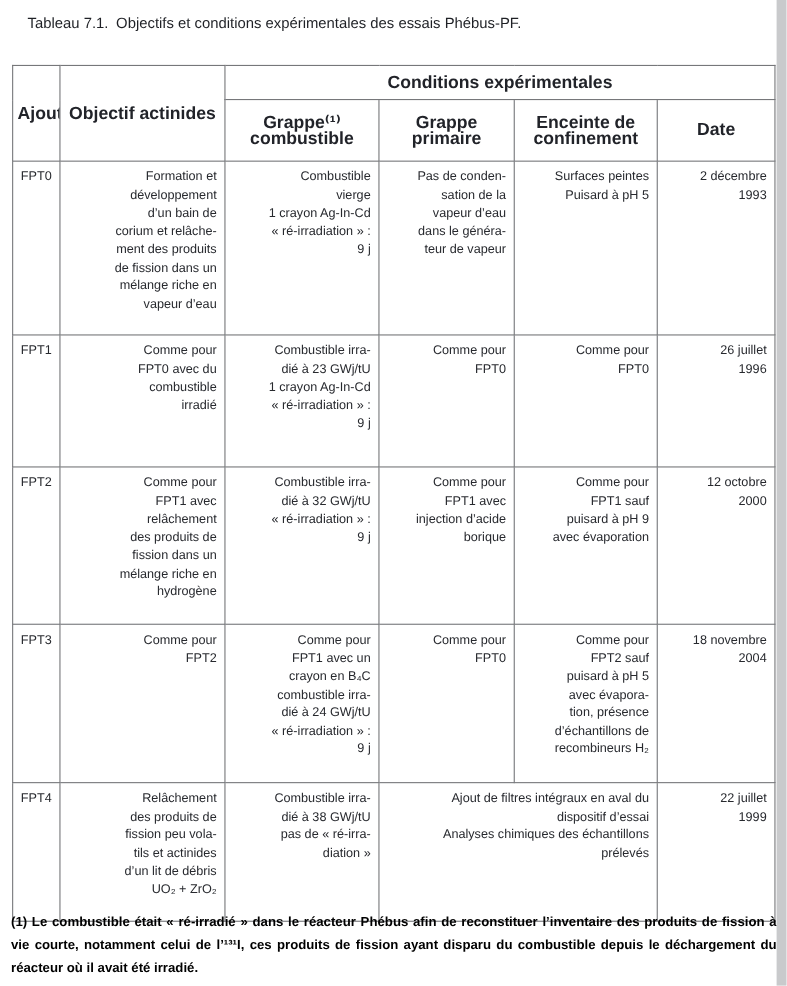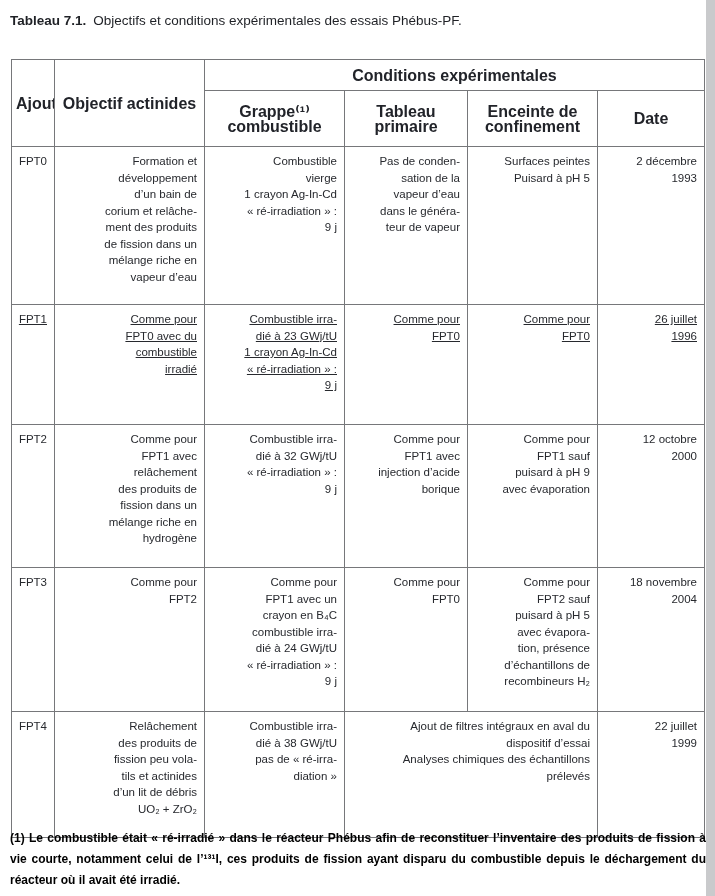--- a/index.html
+++ b/index.html
@@ -17,21 +17,22 @@
   }
   .doc-title {
     position: absolute;
     left: 10px;
     top: 12px;
     font-size: 13.5px;
     line-height: 18px;
     color: #1f2126;
   }
   .doc-title .t-label {
-    font-weight: bold;
+    font-weight: normal;
+    margin-left: 15px;
   }
   .doc-title .t-rest {
     padding-left: 7px;
   }
   table.main {
     position: absolute;
     left: 11px;
     top: 59px;
     width: 693px;
     border-collapse: collapse;
@@ -59,21 +60,21 @@
     text-align: right;
     line-height: 16.5px;
     padding: 6px 7px 4px 9px;
   }
   table.main td.essai-cell {
     padding-left: 6px;
   }
   tr.hdr-top { height: 31px; }
   tr.hdr-sub { height: 56px; margin-top: 32px; }
   tr.row-fpt0 { height: 158px; }
-  tr.row-fpt1 { height: 120px; text-decoration: underline; }
+  tr.row-fpt1 { height: 120px; }
   tr.row-fpt2 { height: 143px; }
   tr.row-fpt3 { height: 144px; }
   tr.row-fpt4 { height: 126px; }
   .footnote {
     position: absolute;
     left: 10px;
     top: 828px;
     width: 696px;
     margin: 0;
     font-size: 12px;
@@ -109,21 +110,21 @@
   </colgroup>
   <thead>
     <tr class="hdr-top">
       <th rowspan="2">Ajout</th>
       <th rowspan="2">Objectif actinides</th>
       <th colspan="4">Conditions expérimentales</th>
     </tr>
     <tr class="hdr-sub">
       <th>Grappe⁽¹⁾
 combustible</th>
-      <th>Tableau primaire</th>
+      <th>Grappe primaire</th>
       <th>Enceinte de
 confinement</th>
       <th>Date</th>
     </tr>
   </thead>
   <tbody>
     <tr class="row-fpt0">
       <td class="essai-cell">FPT0</td>
       <td>Formation et
 développement

